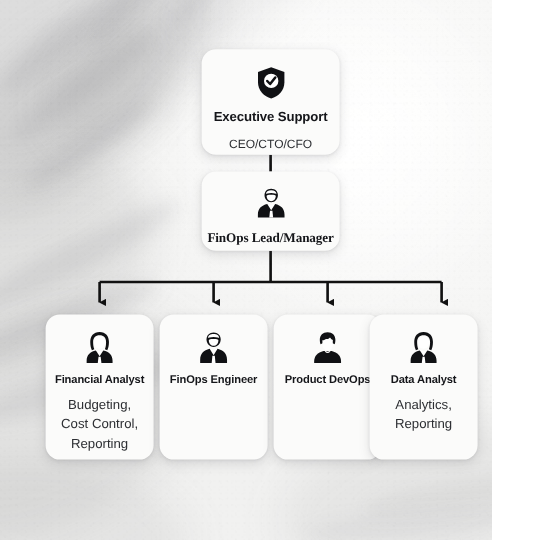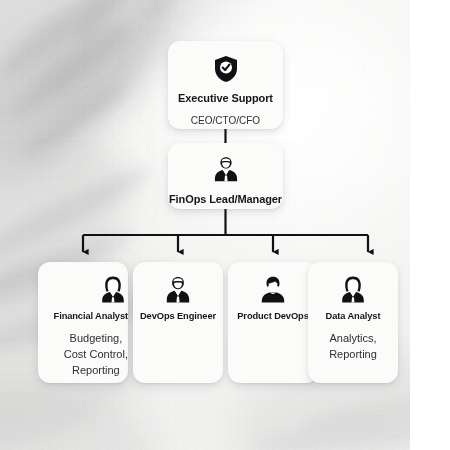--- a/index.html
+++ b/index.html
@@ -94,23 +94,23 @@
     background: #fbfbfa;
     border-radius: 12px;
     box-shadow: 0 3px 9px rgba(90,90,95,.16), 0 1px 2px rgba(90,90,95,.10);
     display: flex;
     flex-direction: column;
     align-items: center;
     box-sizing: border-box;
   }
 
   .card-exec  { left: 168px; top: 41px;  width: 115px; height: 88px;  padding-top: 13px; }
-  .card-lead  { left: 168px; top: 143px; width: 115px; height: 66px;  padding-top: 11px; }
+  .card-lead  { left: 168px; top: 143px; width: 115px; height: 66px;  padding-top: 11px; font-family: Liberation Serif, serif; }
   .card-leaf  { top: 262px; width: 90px; height: 121px; padding-top: 12px; }
-  .leaf-1 { left: 38px; align-items: flex-end; }
+  .leaf-1 { left: 38px; }
   .leaf-2 { left: 133px; }
   .leaf-3 { left: 228px; }
   .leaf-4 { left: 308px; }
 
   .icon-wrap {
     display: flex;
     align-items: center;
     justify-content: center;
     height: 30px;
   }
@@ -229,21 +229,21 @@
     <div class="icon-wrap">
       <svg width="30" height="29" viewBox="0 0 30 29" aria-hidden="true">
         <path d="M15 2.0 C11.4 2.0 9.1 4.4 9.1 7.8 C9.1 11.3 11.5 14.2 15 14.2 C18.5 14.2 20.9 11.3 20.9 7.8 C20.9 4.4 18.6 2.0 15 2.0 Z" fill="#101114"></path>
         <path d="M10.4 6.6 C10.4 4.5 12.3 3.3 15 3.3 C17.7 3.3 19.6 4.5 19.6 6.6 C19.6 6.6 17.7 5.9 15 5.9 C12.3 5.9 10.4 6.6 10.4 6.6 Z" fill="#ffffff"></path>
         <path d="M11.0 8.4 C11.0 11.5 12.8 13.2 15 13.2 C17.2 13.2 19.0 11.5 19.0 8.4 C19.0 7.8 17.4 7.4 15 7.4 C12.6 7.4 11.0 7.8 11.0 8.4 Z" fill="#ffffff"></path>
         <path d="M11.7 15.7 C6.7 16.9 3.8 19.7 3.8 24.9 L3.8 27.4 L26.2 27.4 L26.2 24.9 C26.2 19.7 23.3 16.9 18.3 15.7 L15 21.0 Z" fill="#101114"></path>
         <path d="M12.6 15.5 L15 20.4 L17.4 15.5 L15 16.7 Z" fill="#ffffff"></path>
         <path d="M14.0 21.4 L16.0 21.4 L16.6 27.4 L13.4 27.4 Z" fill="#ffffff"></path>
       </svg>
     </div>
-    <div class="card-title">DevOps Engineer</div>
+    <div class="card-title">FinOps Engineer</div>
   </div>
 
   <div class="card card-leaf leaf-3 wide-gap">
     <div class="icon-wrap">
       <svg width="30" height="29" viewBox="0 0 30 29" aria-hidden="true">
         <path d="M15 1.8 C11.0 1.8 8.5 4.3 8.5 8.3 C8.5 9.6 8.7 10.8 9.1 11.8 L10.9 11.0 C10.7 10.2 10.6 9.3 10.6 8.5 C10.6 8.5 12.3 8.9 14.3 8.1 C15.9 7.5 17.0 6.2 17.0 6.2 C17.8 7.3 18.6 8.0 19.4 8.4 C19.4 9.3 19.3 10.2 19.1 11.0 L20.9 11.8 C21.3 10.8 21.5 9.6 21.5 8.3 C21.5 4.3 19.0 1.8 15 1.8 Z" fill="#101114"></path>
         <path d="M15 7.4 C12.3 7.4 10.7 9.1 10.7 12.0 C10.7 14.9 12.5 16.9 15 16.9 C17.5 16.9 19.3 14.9 19.3 12.0 C19.3 9.1 17.7 7.4 15 7.4 Z" fill="#ffffff"></path>
         <path d="M11.6 17.4 C6.7 18.6 3.8 21.4 3.8 26.2 L3.8 27.6 L26.2 27.6 L26.2 26.2 C26.2 21.4 23.3 18.6 18.4 17.4 Z" fill="#101114"></path>
         <path d="M12.4 17.2 C12.4 17.2 13.4 19.1 15 19.1 C16.6 19.1 17.6 17.2 17.6 17.2 L15 18.1 Z" fill="#ffffff"></path>
       </svg>

